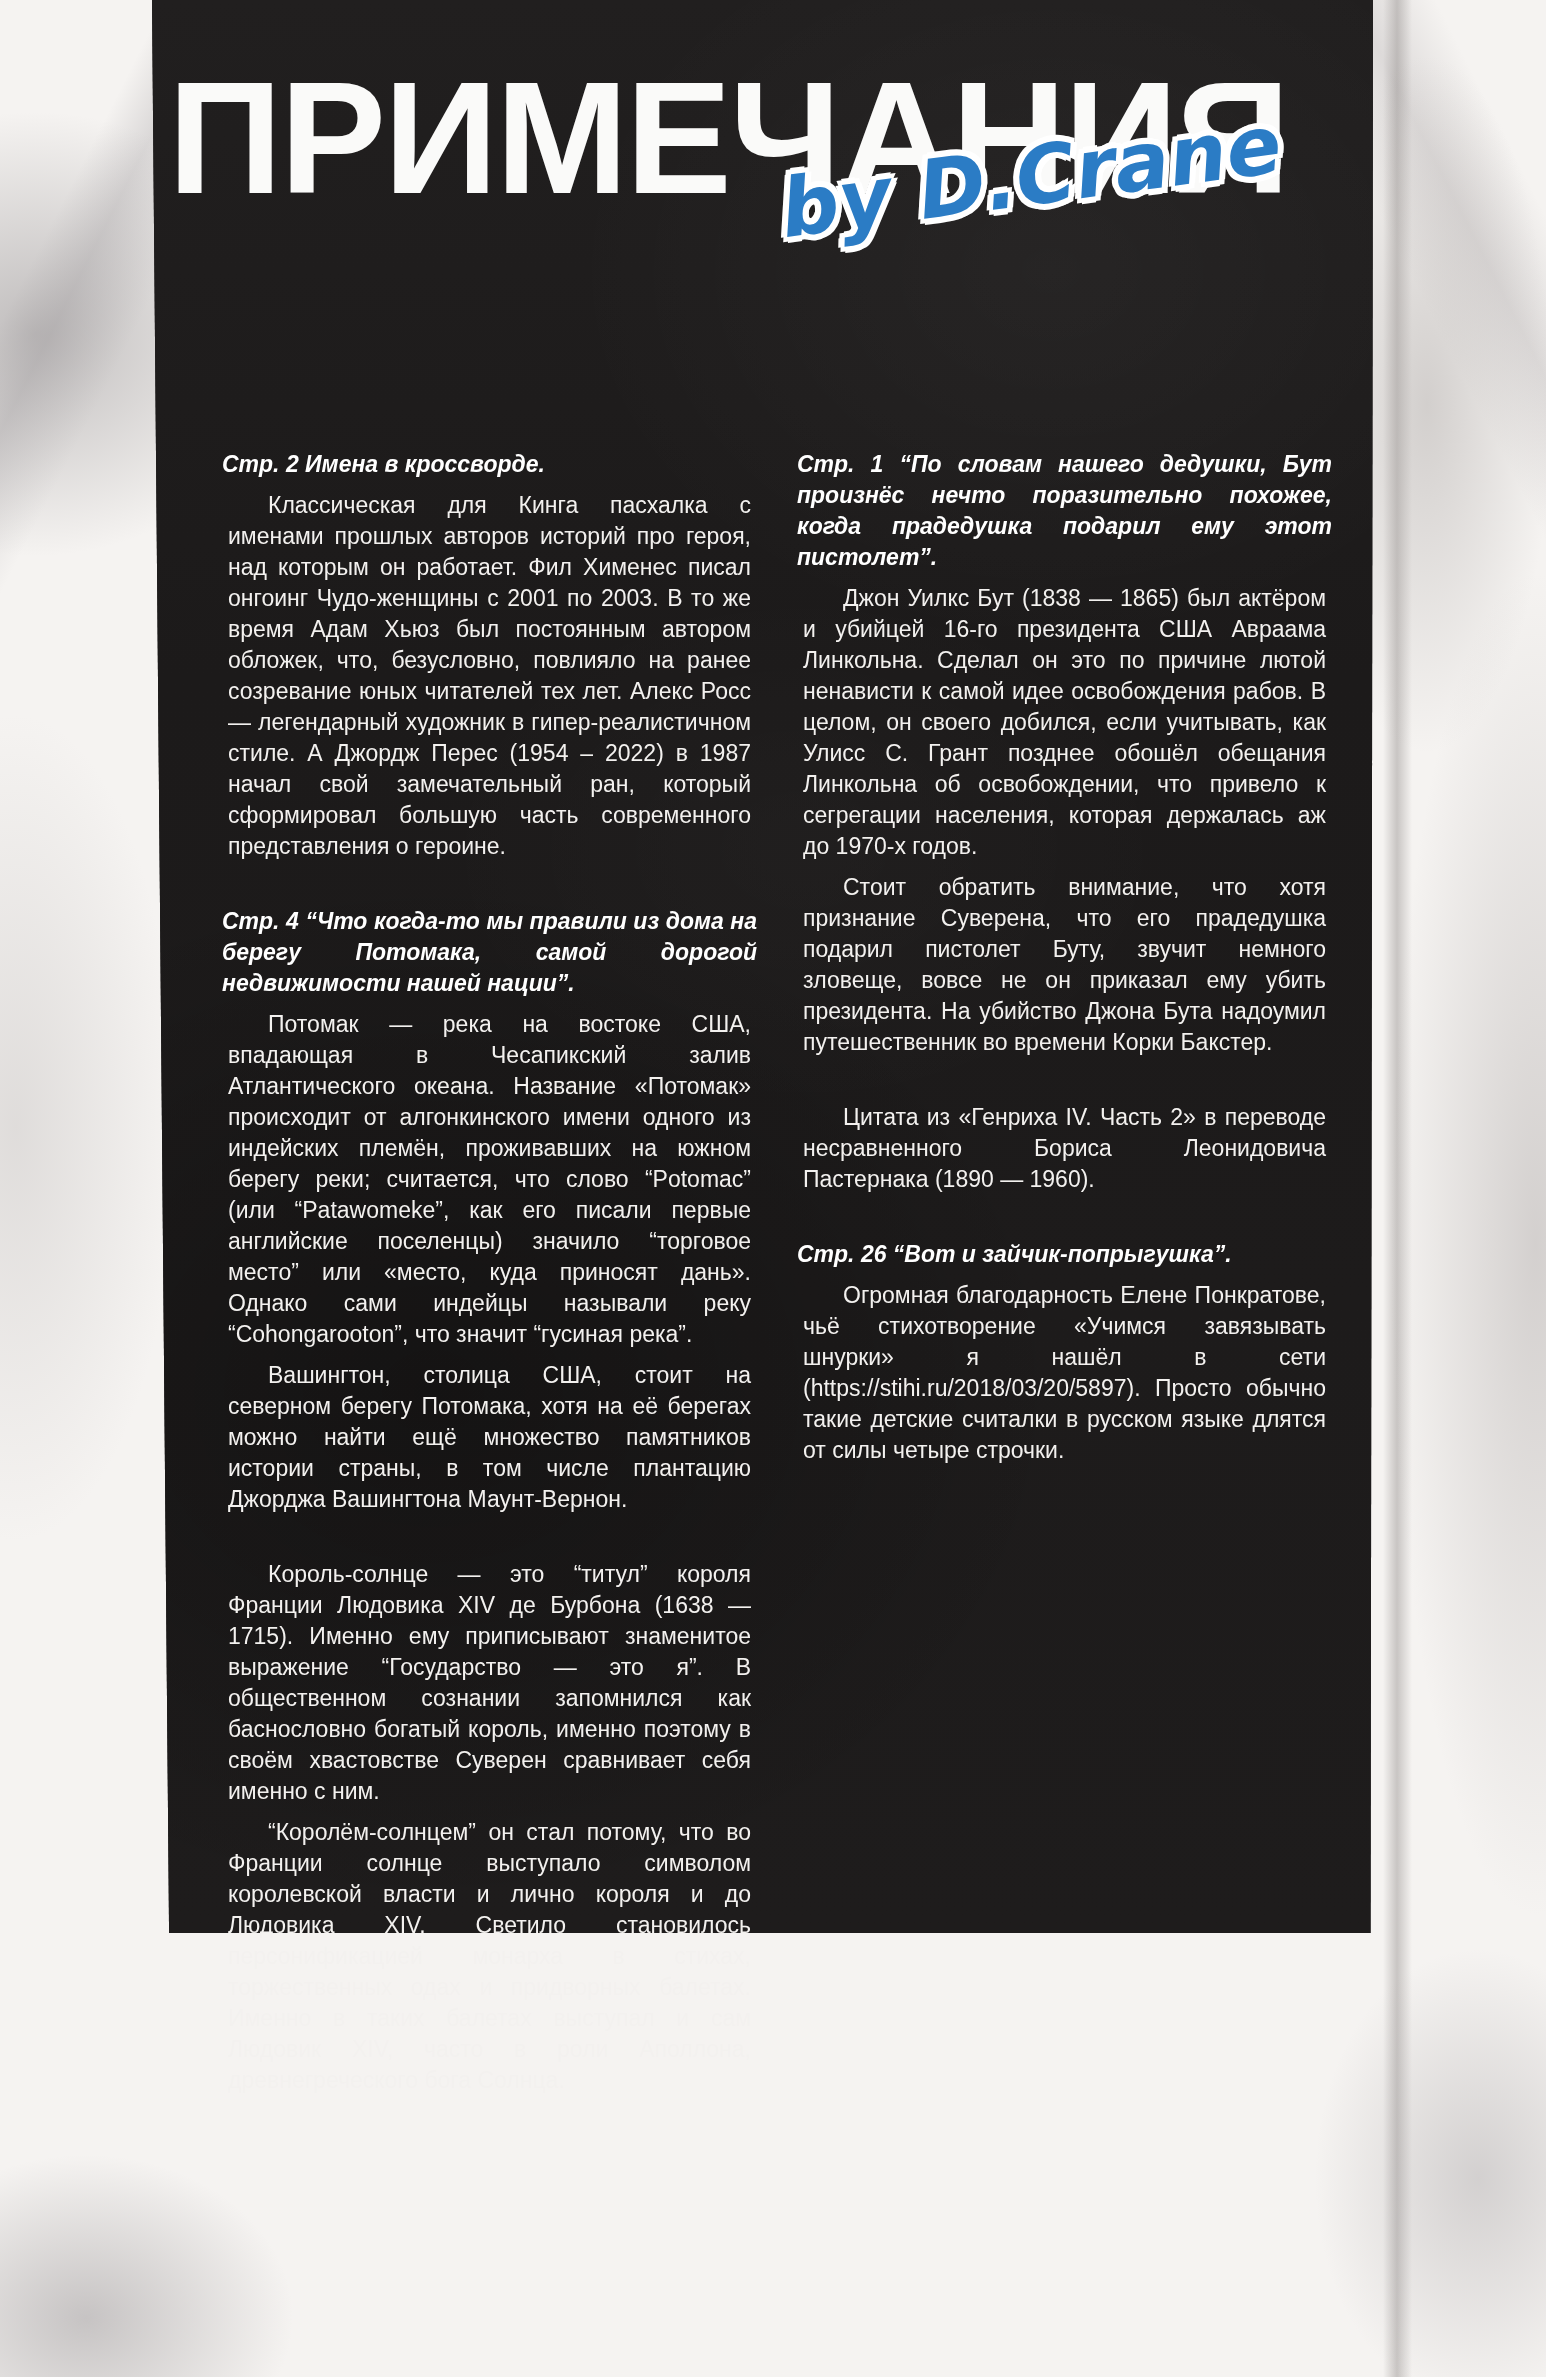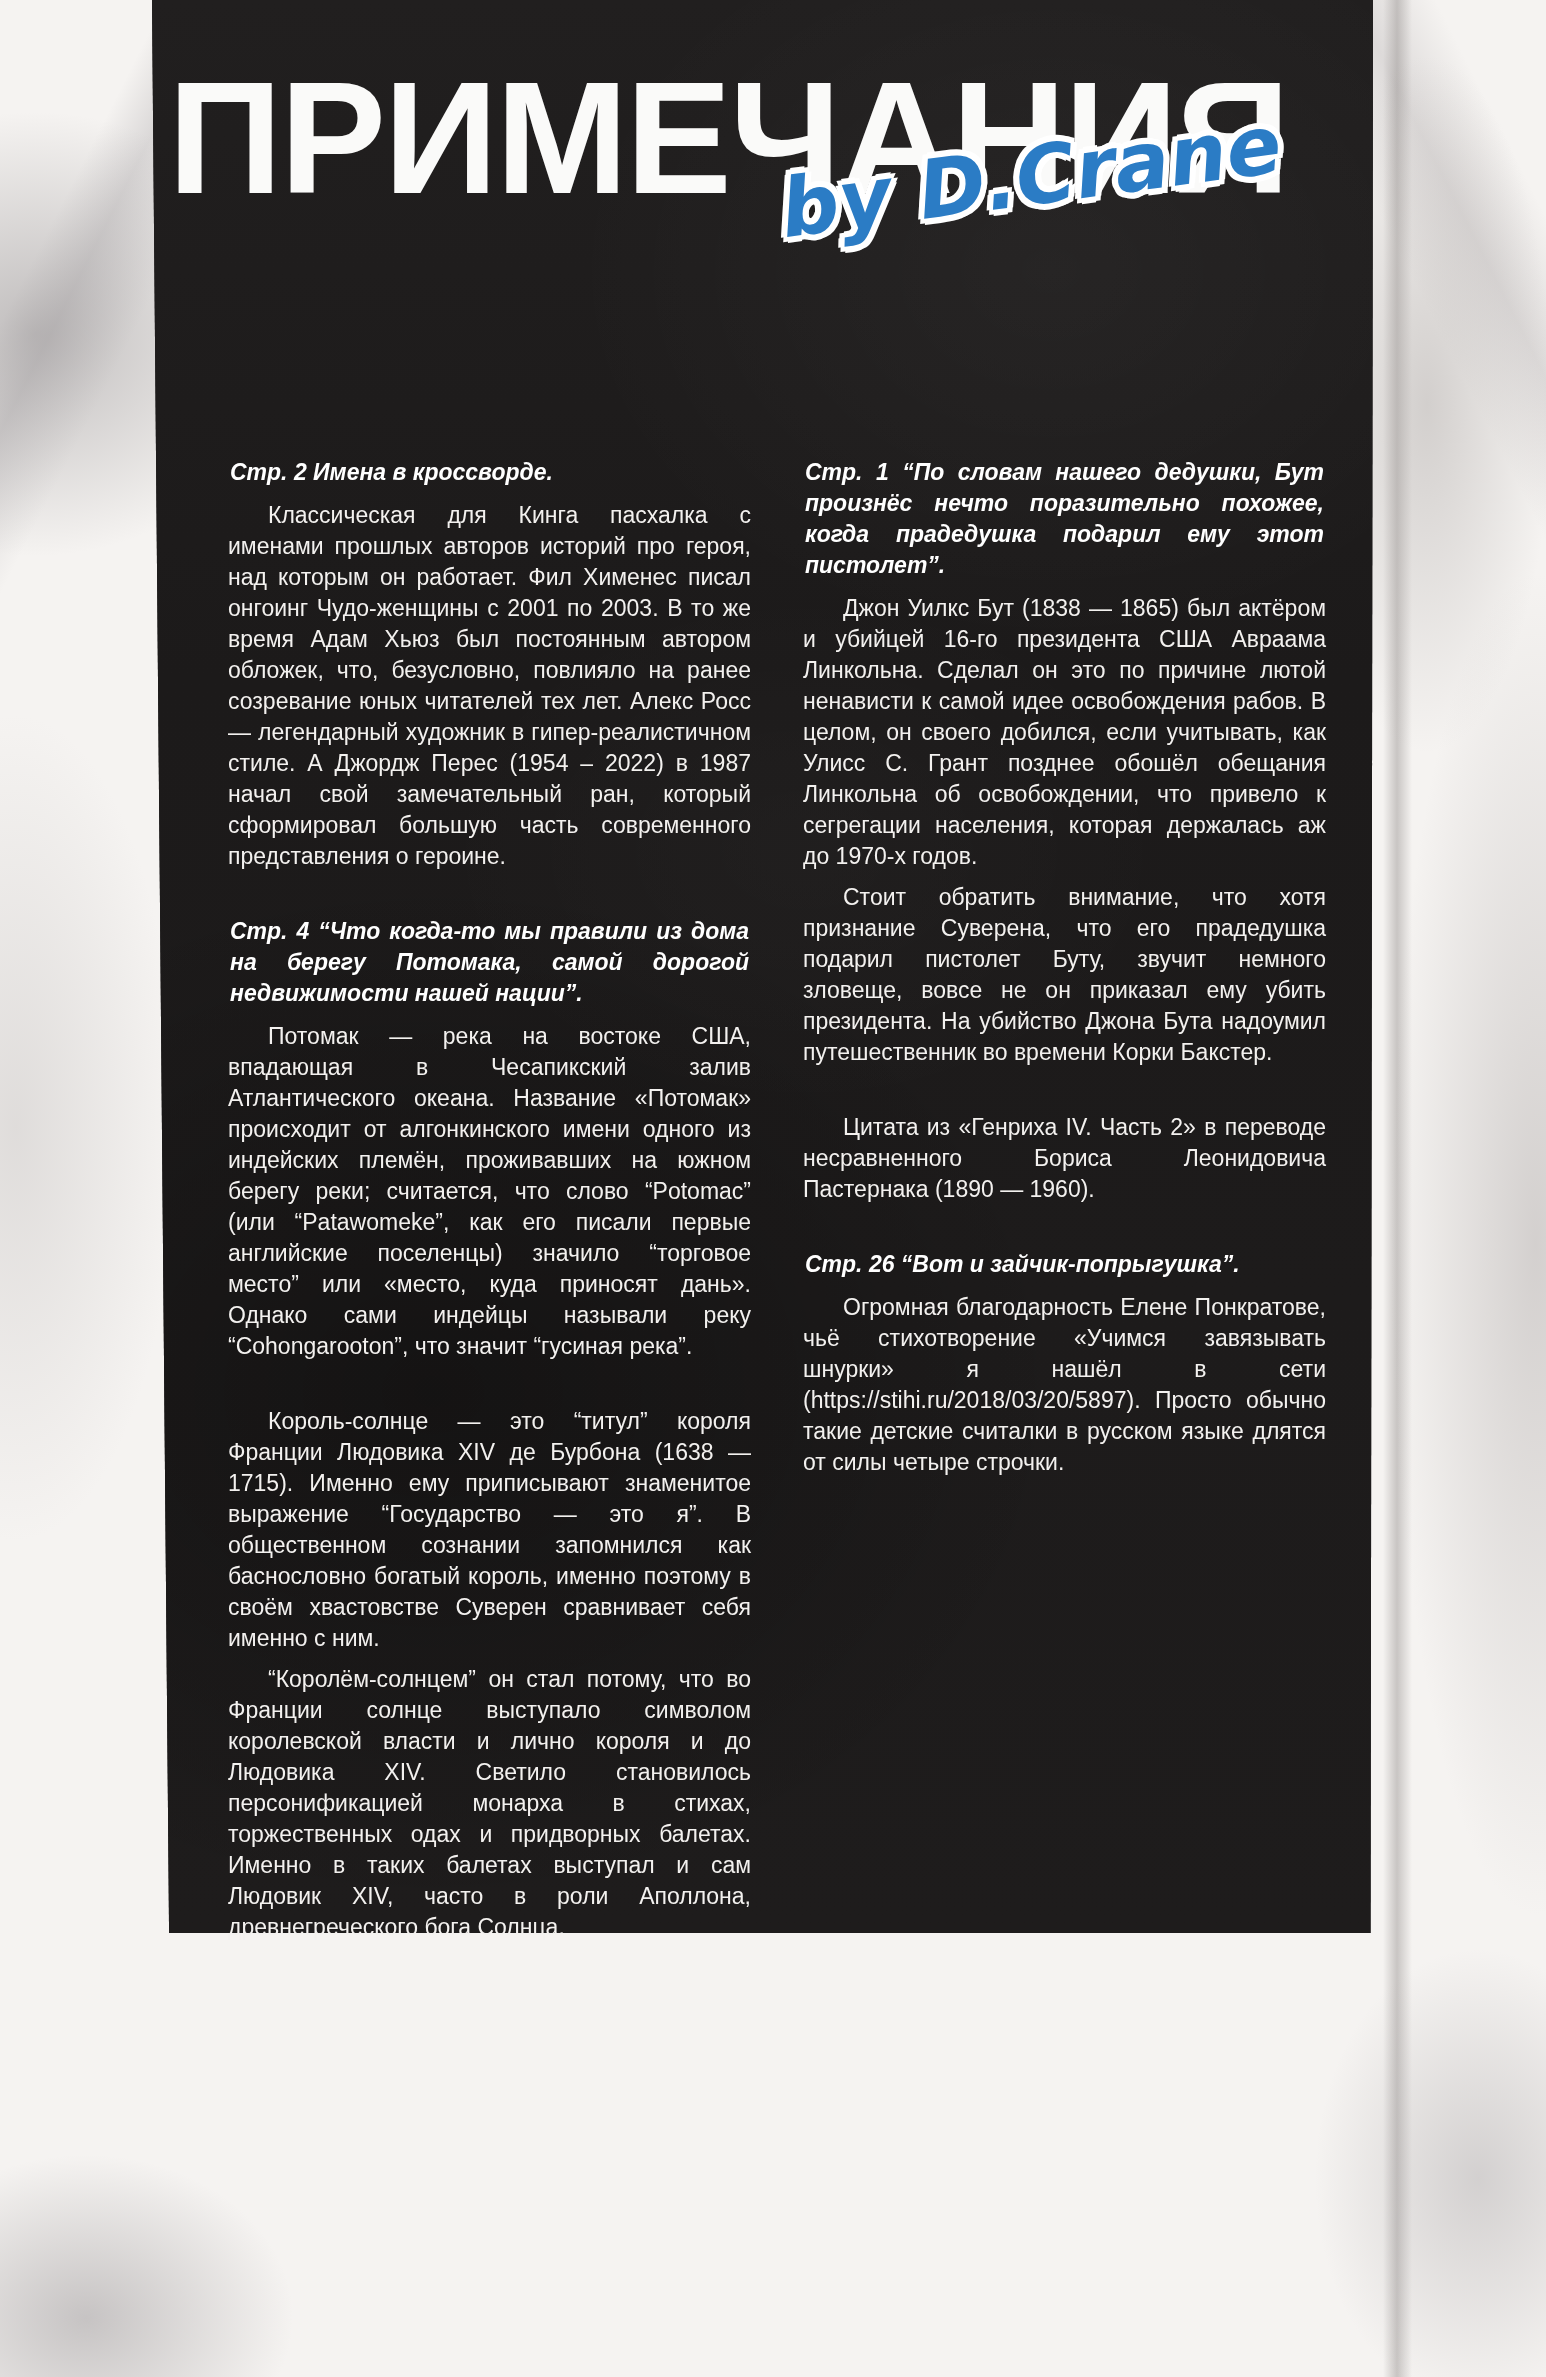--- a/index.html
+++ b/index.html
@@ -59,21 +59,21 @@
     font-size: 23px; line-height: 31px;
     text-align: justify;
     hyphens: none;
   }
   .col-left  { left: 218px; }
   .col-right { left: 793px; }
 
   .note-section + .note-section { margin-top: 44px; }
 
   .note-heading {
-    margin: 12px;
+    margin: 4px;
     font-size: 23px; line-height: 31px;
     font-weight: bold; font-style: italic;
     color: #ffffff;
     text-align: justify;
   }
   .note-paragraph { margin: 10px; text-indent: 40px; }
 </style>
 </head>
 <body>
 
@@ -81,20 +81,21 @@
   <h1 class="title">ПРИМЕЧАНИЯ</h1>
   <div class="signature">by D.Crane</div>
   <div class="col col-left" id="col-0">
       <section class="note-section">
         <h2 class="note-heading">Стр. 2 Имена в кроссворде.</h2>
         <p class="note-paragraph">Классическая для Кинга пасхалка с именами прошлых авторов историй про героя, над которым он работает. Фил Хименес писал онгоинг Чудо-женщины с 2001 по 2003. В то же время Адам Хьюз был постоянным автором обложек, что, безусловно, повлияло на ранее созревание юных читателей тех лет. Алекс Росс — легендарный художник в гипер-реалистичном стиле. А Джордж Перес (1954 – 2022) в 1987 начал свой замечательный ран, который сформировал большую часть современного представления о героине.</p>
       </section>
       <section class="note-section">
         <h2 class="note-heading">Стр. 4 “Что когда-то мы правили из дома на берегу Потомака, самой дорогой недвижимости нашей нации”.</h2>
         <p class="note-paragraph">Потомак — река на востоке США, впадающая в Чесапикский залив Атлантического океана. Название «Потомак» происходит от алгонкинского имени одного из индейских племён, проживавших на южном берегу реки; считается, что слово “Potomac” (или “Patawomeke”, как его писали первые английские поселенцы) значило “торговое место” или «место, куда приносят дань». Однако сами индейцы называли реку “Cohongarooton”, что значит “гусиная река”.</p>
+        <p class="note-paragraph">Вашингтон, столица США, стоит на северном берегу Потомака, хотя на её берегах можно найти ещё множество памятников истории страны, в том числе плантацию Джорджа Вашингтона Маунт-Вернон.</p>
       </section>
       <section class="note-section">
         <p class="note-paragraph">Король-солнце — это “титул” короля Франции Людовика XIV де Бурбона (1638 — 1715). Именно ему приписывают знаменитое выражение “Государство — это я”. В общественном сознании запомнился как баснословно богатый король, именно поэтому в своём хвастовстве Суверен сравнивает себя именно с ним.</p>
         <p class="note-paragraph">“Королём-солнцем” он стал потому, что во Франции солнце выступало символом королевской власти и лично короля и до Людовика XIV. Светило становилось персонификацией монарха в стихах, торжественных одах и придворных балетах. Именно в таких балетах выступал и сам Людовик XIV, часто в роли Аполлона, древнегреческого бога Солнца.</p>
       </section>
     </div>
   <div class="col col-right" id="col-1">
       <section class="note-section">
         <h2 class="note-heading">Стр. 1 “По словам нашего дедушки, Бут произнёс нечто поразительно похожее, когда прадедушка подарил ему этот пистолет”.</h2>
         <p class="note-paragraph">Джон Уилкс Бут (1838 — 1865) был актёром и убийцей 16-го президента США Авраама Линкольна. Сделал он это по причине лютой ненависти к самой идее освобождения рабов. В целом, он своего добился, если учитывать, как Улисс С. Грант позднее обошёл обещания Линкольна об освобождении, что привело к сегрегации населения, которая держалась аж до 1970-х годов.</p>

